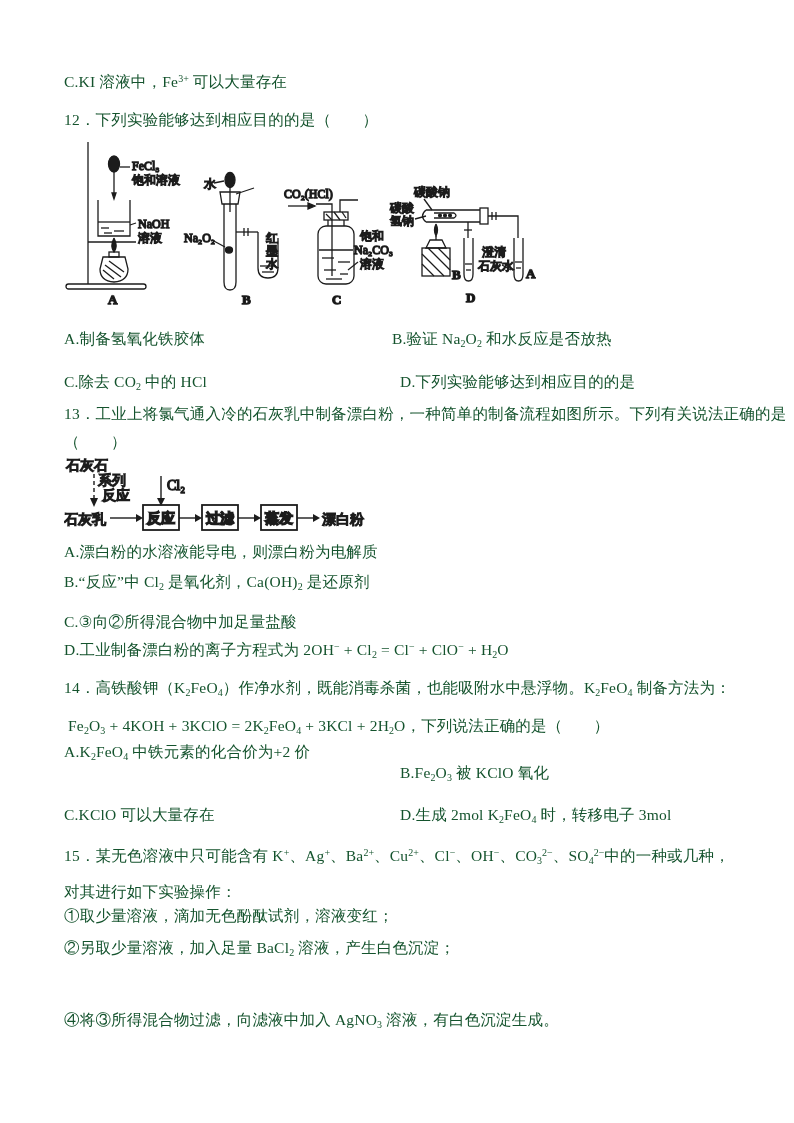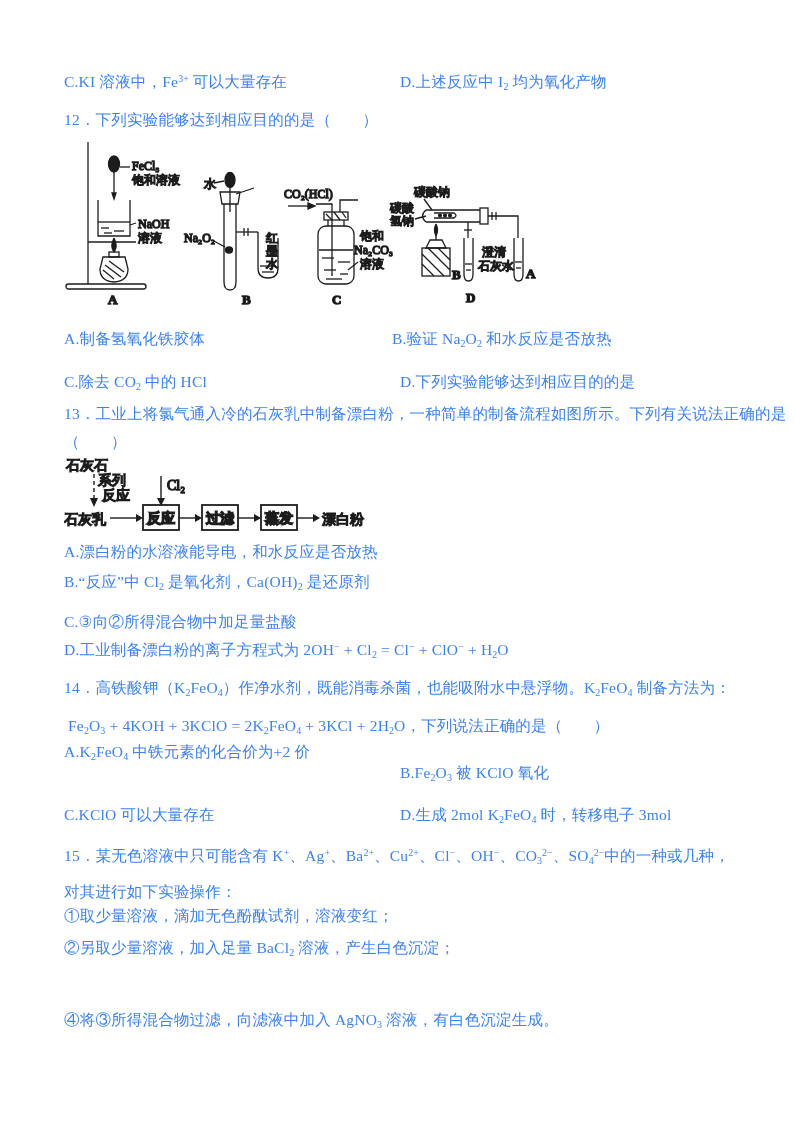--- a/index.html
+++ b/index.html
@@ -1,36 +1,35 @@
 <!DOCTYPE html>
 <html><head>
 <meta charset="utf-8">
 <style>
   html,body{margin:0;padding:0;background:#ffffff;}
   .page{
     position:relative;width:794px;height:1123px;background:#fff;overflow:hidden;
-    font-family:"Liberation Serif","DejaVu Serif",serif;color:#3b82f6;
+    font-family:"Liberation Serif","DejaVu Serif",serif;color:#14532d;
   }
   .t{position:absolute;font-size:15.5px;line-height:1.32;white-space:nowrap;letter-spacing:0.2px;}
   .t sub{font-size:10px;vertical-align:-0.28em;letter-spacing:0;}
   .t sup{font-size:10px;vertical-align:0.5em;letter-spacing:0;}
   .fig{position:absolute;}
   .fig svg{display:block;}
   .fig text{font-family:"Liberation Serif","DejaVu Serif",serif;font-size:12px;fill:#111;}
   .fig .tag{font-size:13px;font-weight:bold;}
   .flow text{font-size:14px;fill:#111;}
   .flow .boxlab{font-weight:bold;}
 </style>
 </head>
 <body>
 
 <div class="page">
 
   <div class="t" style="left:64px;top:72px">C.KI 溶液中，Fe<sup>3+</sup> 可以大量存在</div>
-  <div class="t" style="left:400px;top:72px">D.上述反应中 I<sub>2</sub> 均为氧化产物</div>
 
   <div class="t" style="left:64px;top:110px">12．下列实验能够达到相应目的的是（　　）</div>
 
   <div class="fig" style="left:64px;top:138px">
     <svg width="676" height="172" viewBox="0 0 676 172" stroke="#1c1c1c" fill="none" stroke-width="1.3">
 
       <g>
         <line x1="24" y1="4" x2="24" y2="146"></line>
         <rect x="2" y="146" width="80" height="5" rx="2.5"></rect>
         <line x1="24" y1="104" x2="72" y2="104"></line>
@@ -181,21 +180,21 @@
       <line x1="174" y1="66" x2="190" y2="66"></line>
         <path d="M190,62 L190,70 L197,66 Z" fill="#1c1c1c" stroke="none"></path>
       <rect x="197" y="53" width="36" height="25" stroke-width="1.8"></rect>
       <text class="boxlab" x="201" y="71">蒸发</text>
       <line x1="233" y1="66" x2="249" y2="66"></line>
         <path d="M249,62 L249,70 L256,66 Z" fill="#1c1c1c" stroke="none"></path>
       <text x="258" y="72">漂白粉</text>
     </svg>
   </div>
 
-  <div class="t" style="left:64px;top:542px">A.漂白粉的水溶液能导电，和水反应是否放热</div>
+  <div class="t" style="left:64px;top:542px">A.漂白粉的水溶液能导电，则漂白粉为电解质</div>
   <div class="t" style="left:64px;top:572px">B.“反应”中 Cl<sub>2</sub> 是氧化剂，Ca(OH)<sub>2</sub> 是还原剂</div>
   <div class="t" style="left:64px;top:612px">C.③向②所得混合物中加足量盐酸</div>
   <div class="t" style="left:64px;top:640px">D.工业制备漂白粉的离子方程式为 2OH<sup>−</sup> + Cl<sub>2</sub> = Cl<sup>−</sup> + ClO<sup>−</sup> + H<sub>2</sub>O</div>
 
   <div class="t" style="left:64px;top:678px">14．高铁酸钾（K<sub>2</sub>FeO<sub>4</sub>）作净水剂，既能消毒杀菌，也能吸附水中悬浮物。K<sub>2</sub>FeO<sub>4</sub> 制备方法为：</div>
   <div class="t" style="left:68px;top:716px">Fe<sub>2</sub>O<sub>3</sub> + 4KOH + 3KClO = 2K<sub>2</sub>FeO<sub>4</sub> + 3KCl + 2H<sub>2</sub>O，下列说法正确的是（　　）</div>
   <div class="t" style="left:64px;top:742px">A.K<sub>2</sub>FeO<sub>4</sub> 中铁元素的化合价为+2 价</div>
   <div class="t" style="left:400px;top:763px">B.Fe<sub>2</sub>O<sub>3</sub> 被 KClO 氧化</div>
   <div class="t" style="left:64px;top:805px">C.KClO 可以大量存在</div>
   <div class="t" style="left:400px;top:805px">D.生成 2mol K<sub>2</sub>FeO<sub>4</sub> 时，转移电子 3mol</div>

